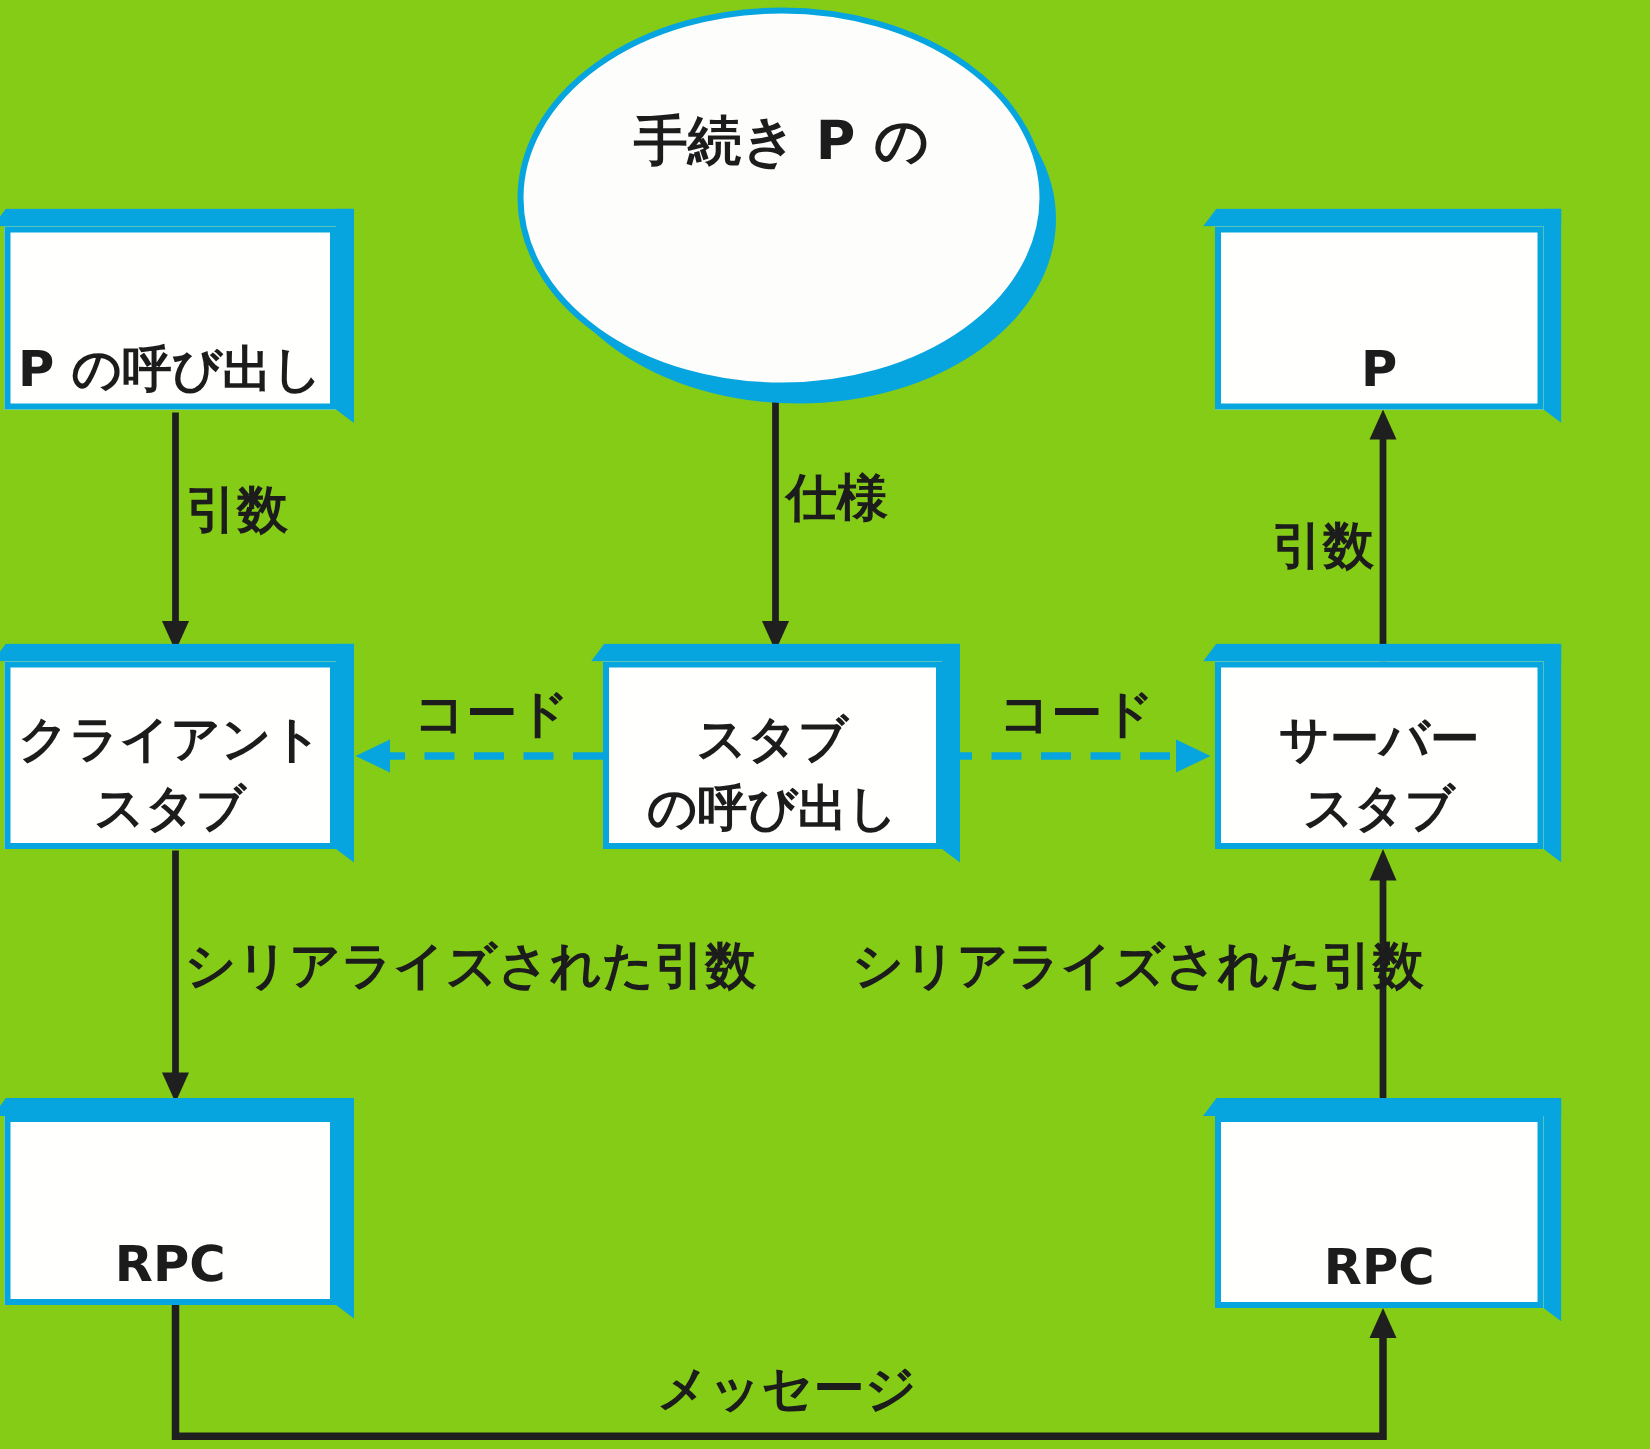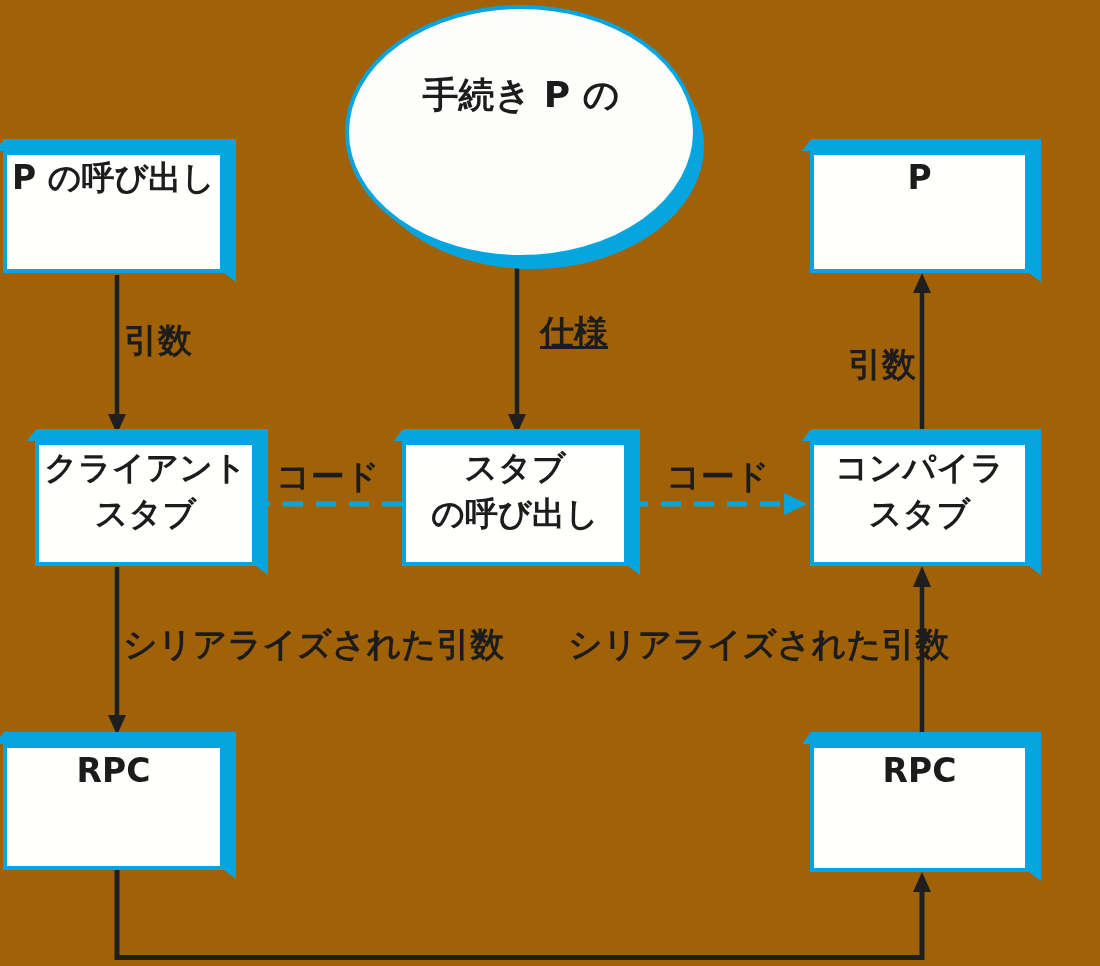--- a/index.html
+++ b/index.html
@@ -1,24 +1,24 @@
 <!DOCTYPE html>
 <html><head>
 <meta charset="utf-8">
 <style>
   html,body{margin:0;padding:0;background:#ffffff;}
   #canvas{
-    position:relative;width:1100px;height:966px;background:#a16207;overflow:hidden;
+    position:relative;width:1100px;height:966px;background:#84cc16;overflow:hidden;
     font-family:"DejaVu Sans", sans-serif;color:#1c1c1c;
   }
   #wires{position:absolute;left:0;top:0;z-index:1;}
   .node{
     position:absolute;z-index:2;box-sizing:border-box;background:#fffffe;
     border:4px solid #06a5df;display:flex;flex-direction:column;
-    align-items:center;justify-content:flex-start;text-align:center;
+    align-items:center;justify-content:flex-end;text-align:center;
     font-weight:bold;font-size:33px;line-height:46px;color:#1c1c1c;
   }
   
   .node::before{
     content:"";position:absolute;top:-16px;left:-12px;right:-16px;height:12px;
     background:#06a5df;clip-path:polygon(9px 0,100% 0,100% 100%,0 100%);
   }
   
   .node::after{
     content:"";position:absolute;top:-16px;right:-16px;bottom:-13px;width:12px;
@@ -93,51 +93,52 @@
   </div>
 
   <div class="node" style="left:3px;top:151px;width:221px;height:122px;">
     <div>P の呼び出し</div>
   </div>
 
   <div class="node" style="left:810px;top:151px;width:219px;height:122px;">
     <div>P</div>
   </div>
 
-  <div class="node" style="left:3px;top:441px;width:221px;height:125px;margin-left:32px;">
+  <div class="node" style="left:3px;top:441px;width:221px;height:125px;">
     <div>クライアント</div>
     <div>スタブ</div>
   </div>
 
   <div class="node" style="left:402px;top:441px;width:226px;height:125px;">
     <div>スタブ</div>
     <div>の呼び出し</div>
   </div>
 
   <div class="node" style="left:810px;top:441px;width:219px;height:125px;">
-    <div>コンパイラ</div>
+    <div>サーバー</div>
     <div>スタブ</div>
   </div>
 
   <div class="node" style="left:3px;top:744px;width:221px;height:126px;">
     <div>RPC</div>
   </div>
 
   <div class="node" style="left:810px;top:744px;width:219px;height:128px;">
     <div>RPC</div>
   </div>
 
   <div class="lbl" style="left:124px;top:320px;">引数</div>
 
-  <div class="lbl" style="left:540px;top:312px;text-decoration:underline;">仕様</div>
+  <div class="lbl" style="left:524px;top:312px;">仕様</div>
 
   <div class="lbl" style="left:848px;top:344px;">引数</div>
 
   <div class="lbl" style="left:276px;top:456px;">コード</div>
 
   <div class="lbl" style="left:666px;top:456px;">コード</div>
 
   <div class="lbl" style="left:123px;top:624px;">シリアライズされた引数</div>
 
   <div class="lbl" style="left:568px;top:624px;">シリアライズされた引数</div>
 
+  <div class="lbl" style="left:438px;top:906px;">メッセージ</div>
 
 </div>
 
 </body></html>

